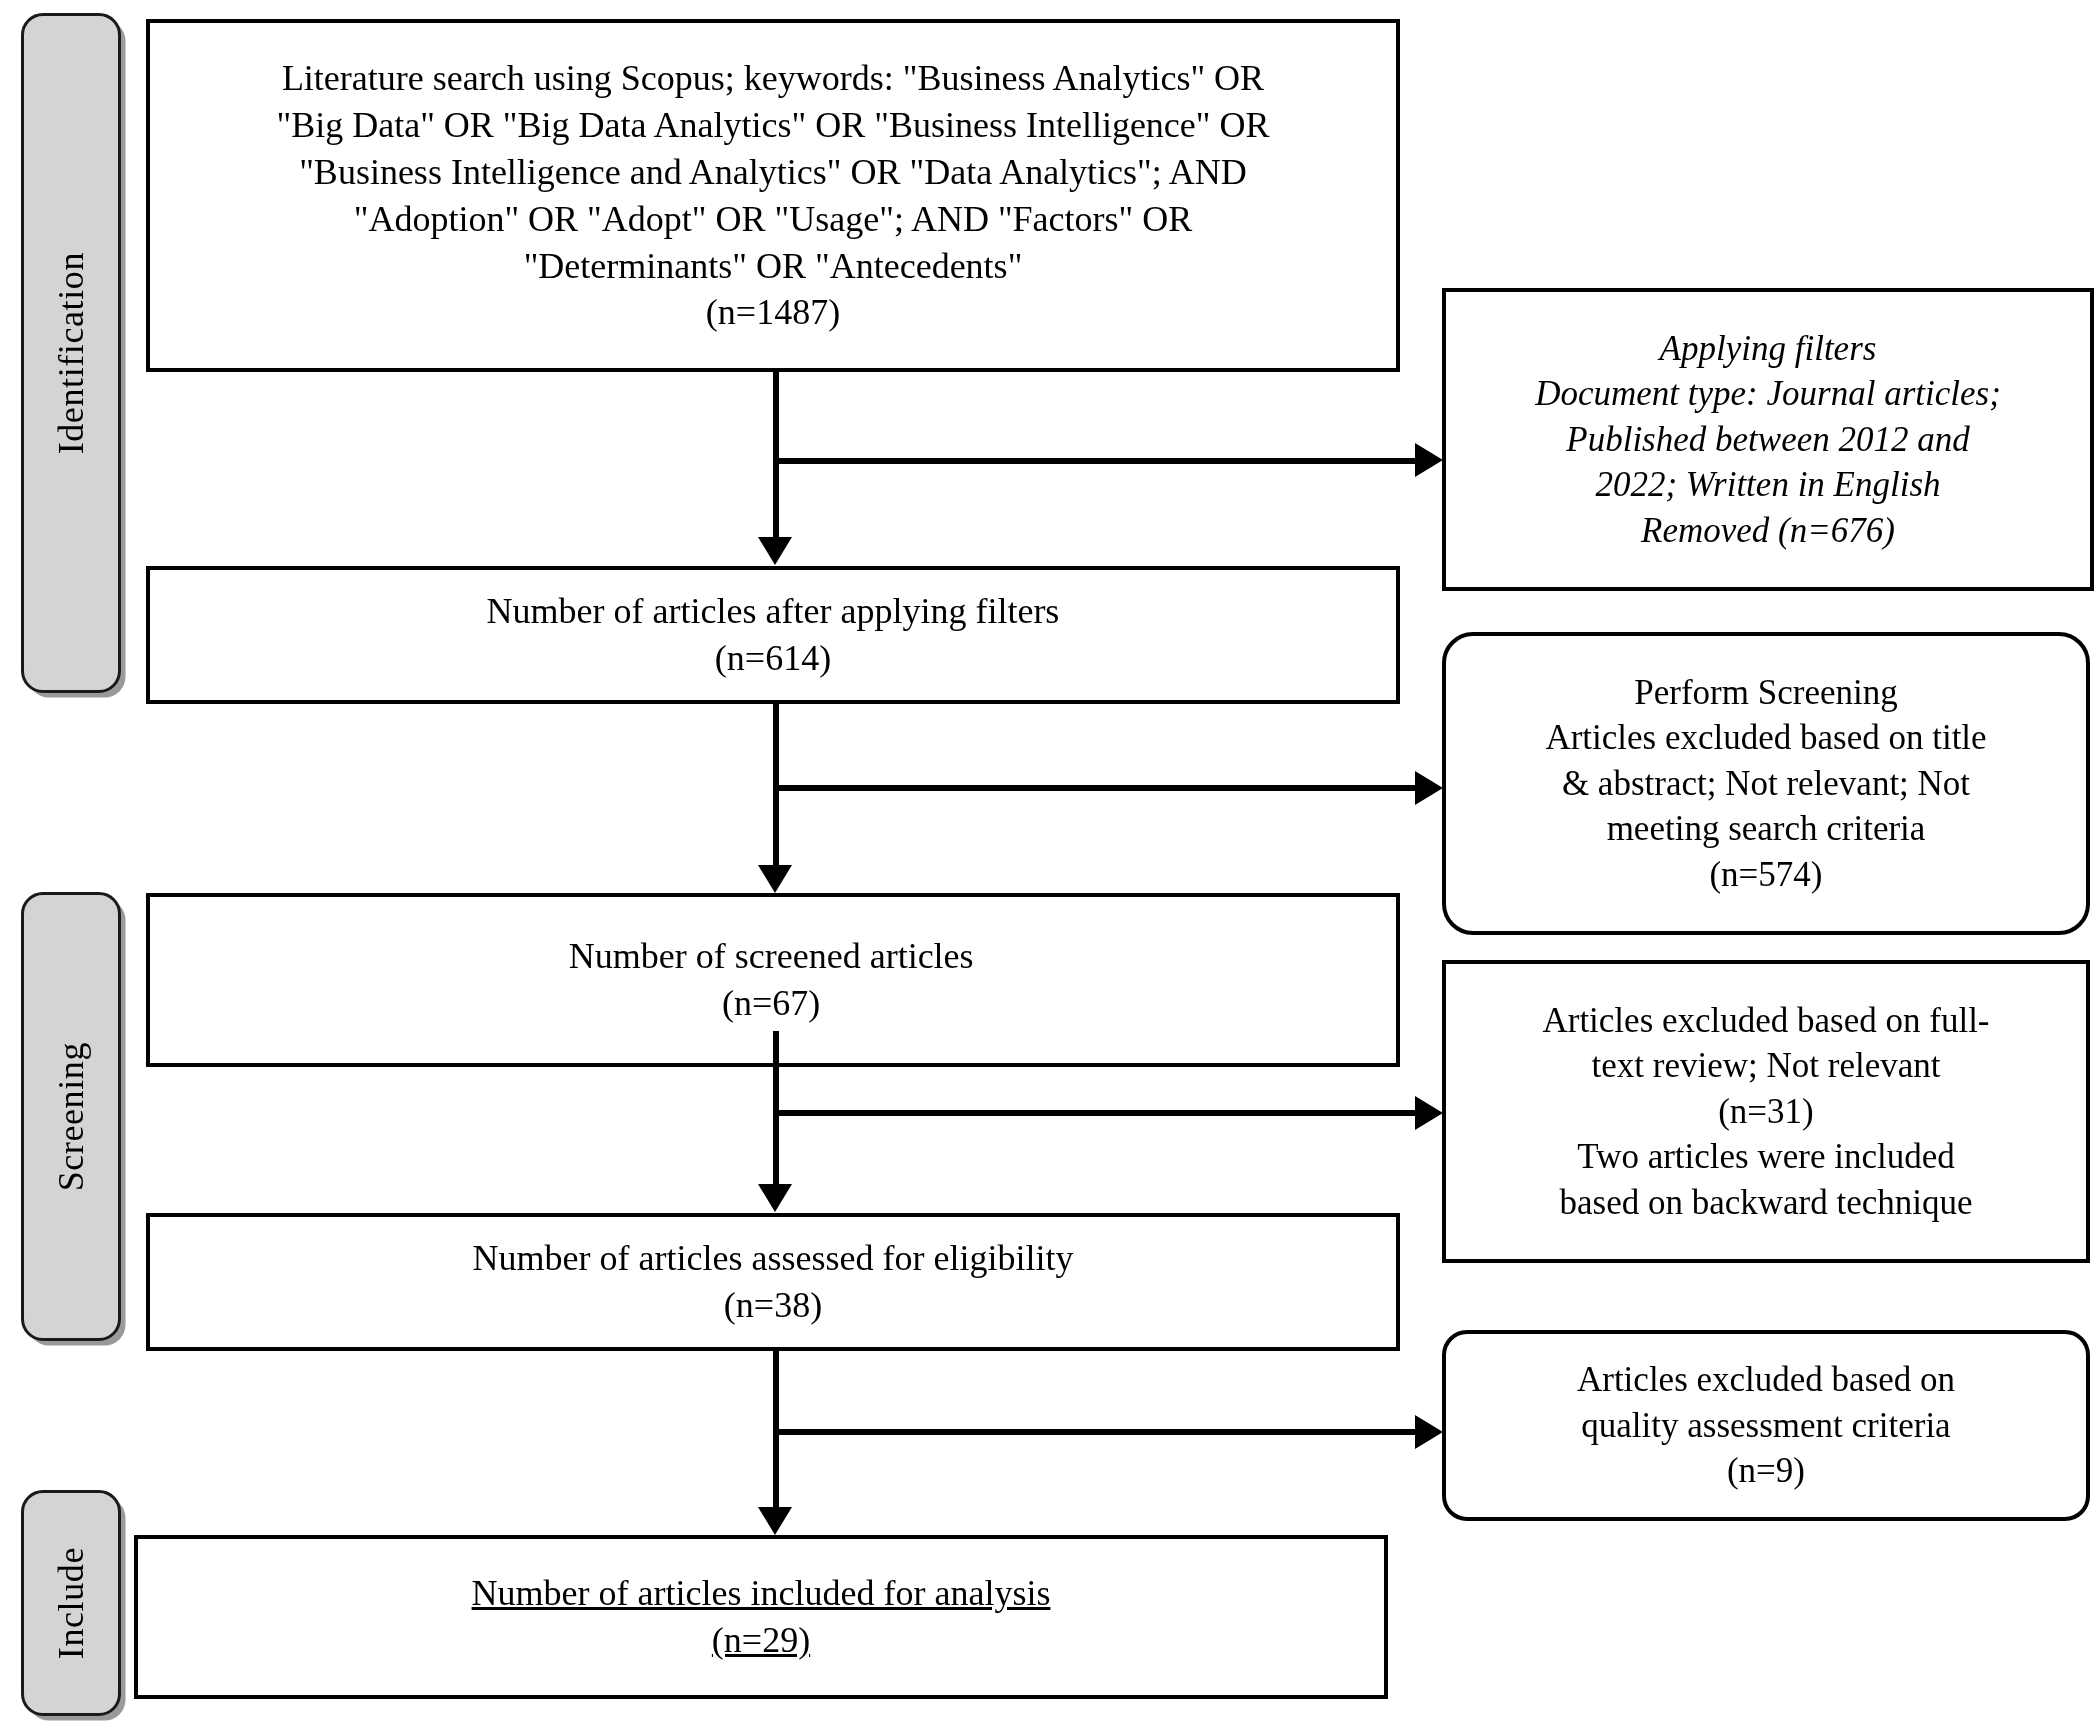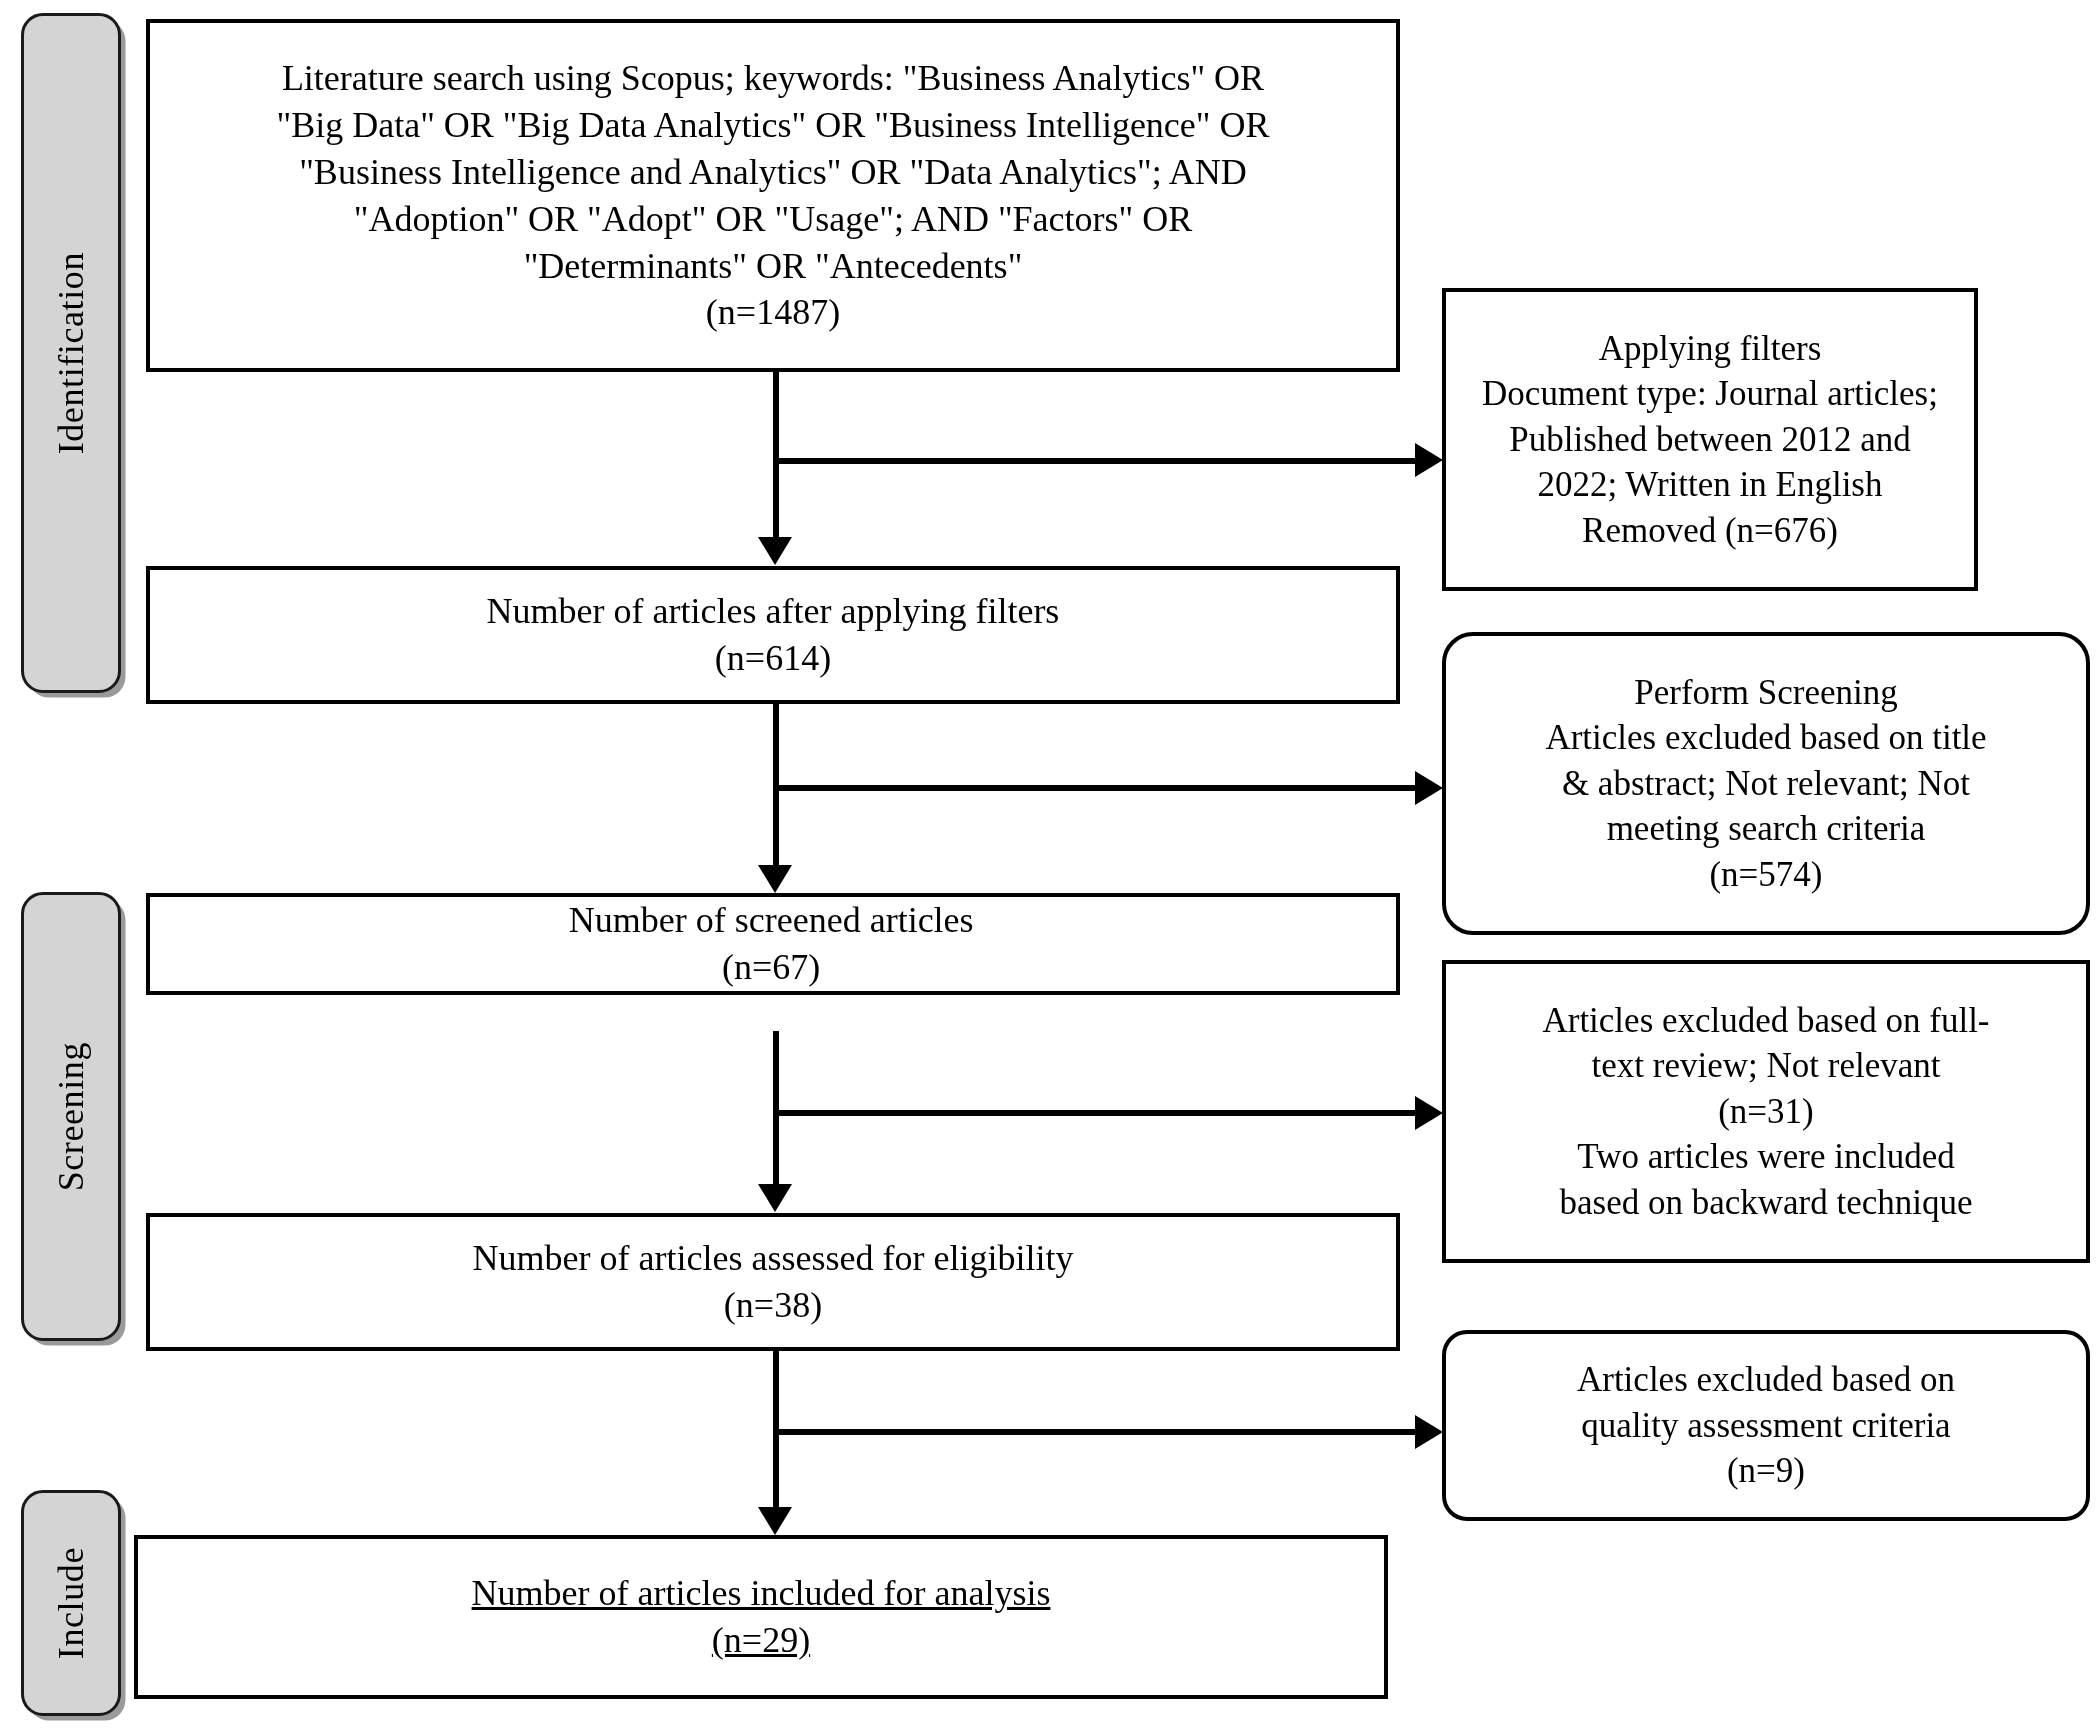--- a/index.html
+++ b/index.html
@@ -116,36 +116,36 @@
     <span class="line">"Adoption" OR "Adopt" OR "Usage"; AND "Factors" OR</span>
     <span class="line">"Determinants" OR "Antecedents"</span>
     <span class="line">(n=1487)</span>
   </div>
 
   <div class="flow-box" style="left:146px; top:566px; width:1254px; height:138px;">
     <span class="line">Number of articles after applying filters</span>
     <span class="line">(n=614)</span>
   </div>
 
-  <div class="flow-box" style="left:146px; top:893px; width:1254px; height:102px;padding-left:8px;">
+  <div class="flow-box" style="left:146px; top:893px; width:1254px; height:174px;padding-left:8px;">
     <span class="line">Number of screened articles</span>
     <span class="line">(n=67)</span>
   </div>
 
   <div class="flow-box" style="left:146px; top:1213px; width:1254px; height:138px;">
     <span class="line">Number of articles assessed for eligibility</span>
     <span class="line">(n=38)</span>
   </div>
 
   <div class="flow-box" style="left:134px; top:1535px; width:1254px; height:164px;text-decoration:underline;">
     <span class="line">Number of articles included for analysis</span>
     <span class="line">(n=29)</span>
   </div>
 
-  <div class="flow-box side-box" style="left:1442px; top:288px; width:536px; height:303px;">
+  <div class="flow-box side-box" style="left:1442px; top:288px; width:652px; height:303px;font-style:italic;">
     <span class="line">Applying filters</span>
     <span class="line">Document type: Journal articles;</span>
     <span class="line">Published between 2012 and</span>
     <span class="line">2022; Written in English</span>
     <span class="line">Removed (n=676)</span>
   </div>
 
   <div class="flow-box side-box" style="left:1442px; top:632px; width:648px; height:303px;border-radius:31px;">
     <span class="line">Perform Screening</span>
     <span class="line">Articles excluded based on title</span>

